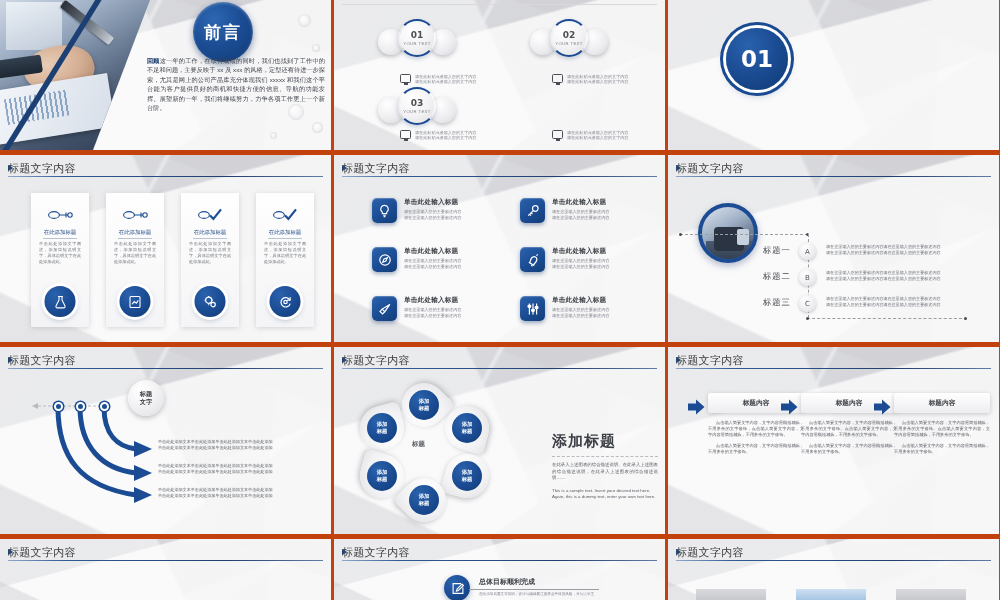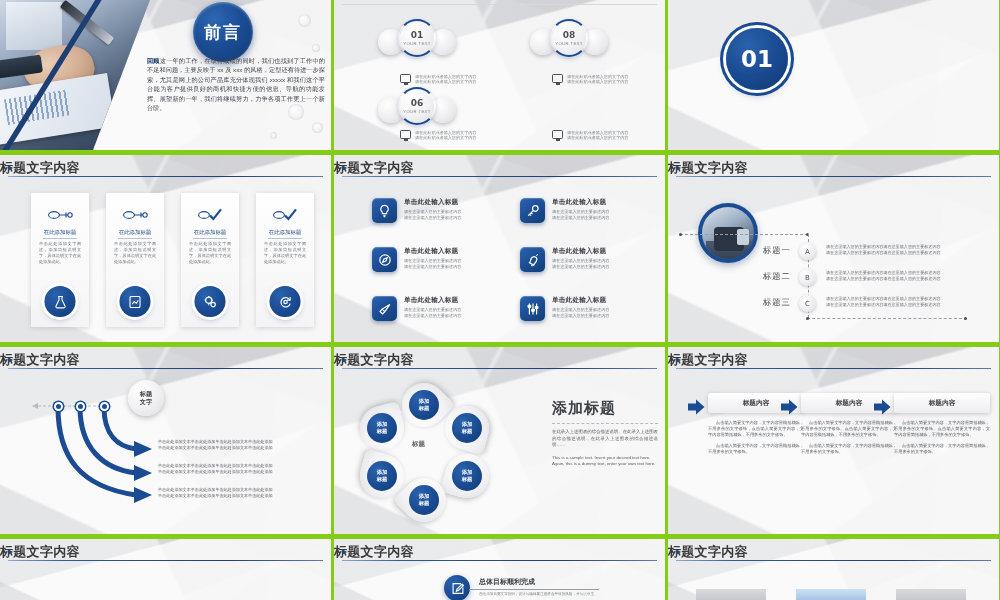--- a/index.html
+++ b/index.html
@@ -10,21 +10,21 @@
     font-family: "Liberation Sans", "DejaVu Sans", sans-serif;
     overflow: hidden;
   }
   .grid {
     width: 1000px; height: 600px;
     display: grid;
     grid-template-columns: 331px 331px 331px;
     grid-template-rows: 150px 187px 187px 76px;
     column-gap: 3px;
     row-gap: 5px;
-    background: #84cc16;
+    background: #c2410c;
   }
   .slide {
     position: relative;
     overflow: hidden;
     background: #f2f2f2;
   }
   
   .poly {
     position: absolute; inset: 0;
     background:
@@ -43,22 +43,22 @@
     background:
       linear-gradient(25deg, rgba(190,191,197,.35) 14%, rgba(255,255,255,0) 15%),
       linear-gradient(-15deg, rgba(255,255,255,.75) 70%, rgba(255,255,255,0) 71%),
       linear-gradient(95deg, rgba(208,209,214,.4) 80%, rgba(255,255,255,0) 81%);
   }
   .content { position: relative; z-index: 2; width: 100%; height: 100%; }
 
   
   .hdr { position: absolute; left: 0; top: 8px; width: 100%; }
   .hdr .ttl {
-    font-size: 13px; color: #3a3a3c; padding-left: 0;
-    letter-spacing: .3px; line-height: 10px; position: relative; font-weight: bold;
+    font-size: 11px; color: #3a3a3c; padding-left: 8px;
+    letter-spacing: .3px; line-height: 10px; position: relative;
   }
   .hdr .ttl::before{
     content:""; position:absolute; left:8px; top:2px;
     border-left: 5px solid #27466f; border-top: 3.2px solid transparent; border-bottom: 3.2px solid transparent;
   }
   .hdr .rule {
     margin: 3px 8px 0 8px; height: 1.2px;
     background: linear-gradient(90deg, #8fa8c9 0%, #2f5b96 18%, #20406f 70%, #5d7ca6 100%);
   }
 
@@ -247,21 +247,21 @@
     display:flex; align-items:center; justify-content:center;
   }
   .s8 .petal .blue {
     width:30px; height:30px; border-radius:50%;
     background: radial-gradient(circle at 34% 28%, #2a62ad, #1a4b92 55%, #113a75);
     color:#fff; font-size:5.3px; line-height:6.6px; font-weight:700;
     display:flex; align-items:center; justify-content:center; text-align:center;
   }
   .s8 .hubtxt { position:absolute; font-size:6.5px; color:#5a5d63; font-weight:700;}
   .s8 .rt { position:absolute; left:218px; top:52px; width:106px;}
-  .s8 .rt .t { font-size:15px; color:#3d4046; font-weight:700; letter-spacing:1px;}
+  .s8 .rt .t { font-size:15px; color:#3d4046; font-weight:700; letter-spacing:1px;margin-top:33px;}
   .s8 .rt .hr{ height:1px; border-top:1px dashed #b9babf; margin:5px 0 5px;}
   .s8 .rt .p1{ font-size:4.4px; line-height:6.6px; color:#5a5d63; text-align:justify;}
   .s8 .rt .p2{ font-size:4.4px; line-height:6.6px; color:#5a5d63; margin-top:6px;}
 
   
   .s9 .col { position:absolute; top:46px; width:96px; }
   .s9 .arw {
     position:absolute; top:6px; left:-20px; width:14px; height:14px; color:#1b4c93; font-size:15px; line-height:14px;
   }
   .s9 .pill {
@@ -342,38 +342,38 @@
           <div>请在此粘贴或者输入您的文字内容</div>
           <div>请在此粘贴或者输入您的文字内容</div>
         </div>
       </div>
 
       <div class="circ-wrap" style="left:196px; top:18px;">
         <div class="side l"></div>
         <div class="side r"></div>
         <div class="ring"></div>
         <div class="inner">
-          <div class="num">08</div>
+          <div class="num">02</div>
           <div class="yt">YOUR TEXT</div>
         </div>
       </div>
       <div class="cap" style="left:218px; top:74px; width:120px;">
         <div class="mon"></div>
         <div class="txt">
           <div>请在此粘贴或者输入您的文字内容</div>
           <div>请在此粘贴或者输入您的文字内容</div>
         </div>
       </div>
 
       <div class="circ-wrap" style="left:44px; top:86px;">
         <div class="side l"></div>
         <div class="side r"></div>
         <div class="ring"></div>
         <div class="inner">
-          <div class="num">06</div>
+          <div class="num">03</div>
           <div class="yt">YOUR TEXT</div>
         </div>
       </div>
       <div class="cap" style="left:66px; top:130px; width:120px;">
         <div class="mon"></div>
         <div class="txt">
           <div>请在此粘贴或者输入您的文字内容</div>
           <div>请在此粘贴或者输入您的文字内容</div>
         </div>
       </div>

